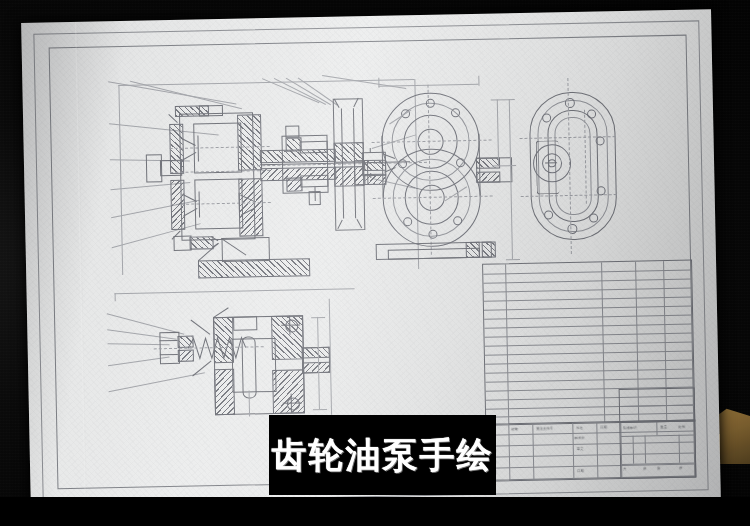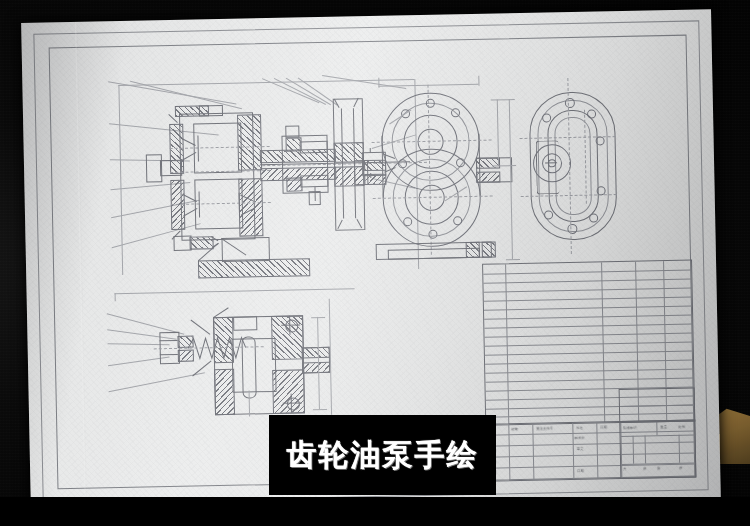--- a/index.html
+++ b/index.html
@@ -51,21 +51,21 @@
   .tbl{position:absolute;border:1px solid #6e7077;}
   .tbl .r{position:absolute;left:0;right:0;height:0;border-top:1px solid #8a8c92;}
   .tbl .c{position:absolute;top:0;bottom:0;width:0;border-left:1px solid #8a8c92;}
   .cellt{position:absolute;font-size:3.2px;color:#4e5056;letter-spacing:.2px;
          white-space:nowrap;font-family:"DejaVu Sans",sans-serif;filter:blur(.22px);}
 
   
   .label-box{position:absolute;left:269px;top:415px;width:227px;height:80px;background:#000;}
   .label-txt{position:absolute;left:0;top:0;width:100%;height:100%;
         display:flex;align-items:center;justify-content:center;
-        color:#fff;font-size:30px;font-weight:bold;letter-spacing:2px;
+        color:#fff;font-size:35px;font-weight:bold;letter-spacing:2px;
         font-family:Liberation Sans, sans-serif;
         text-shadow:0 0 1px #fff,1px 1px 0 rgba(120,120,120,.9);}
   .bottom-bar{position:absolute;left:0;top:497px;width:750px;height:29px;background:#000;}
 </style>
 </head>
 <body>
 
 <div id="stage">
 
   <div class="bg-dark"></div>

